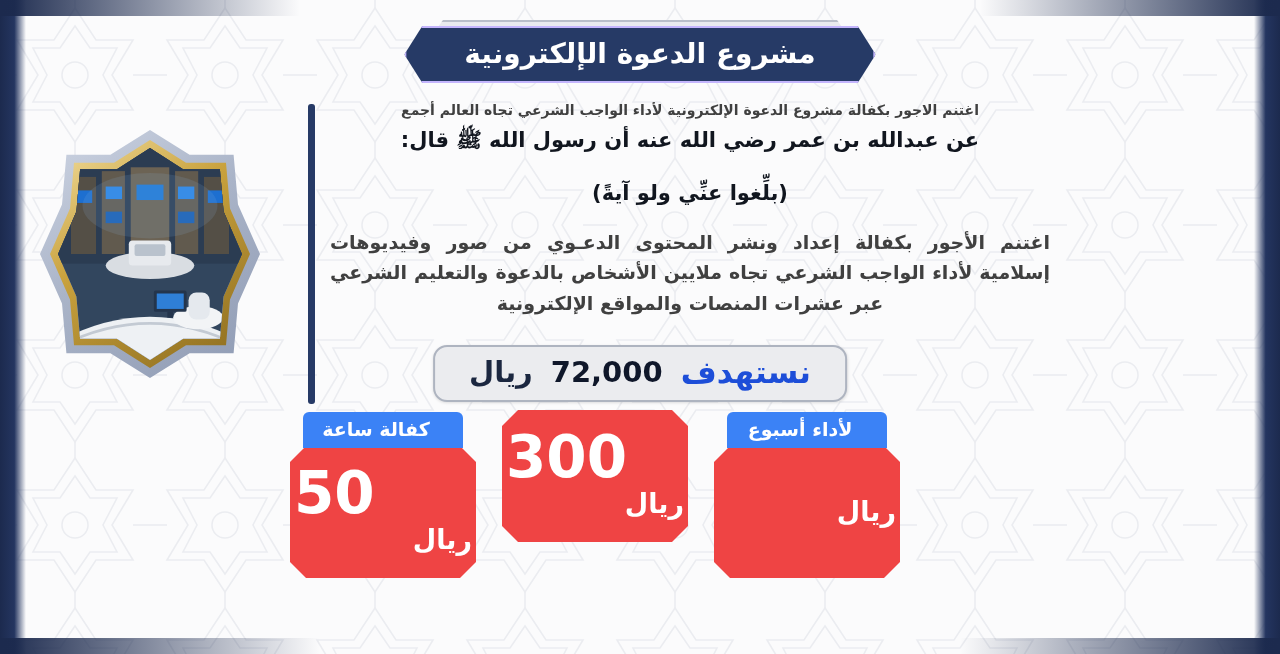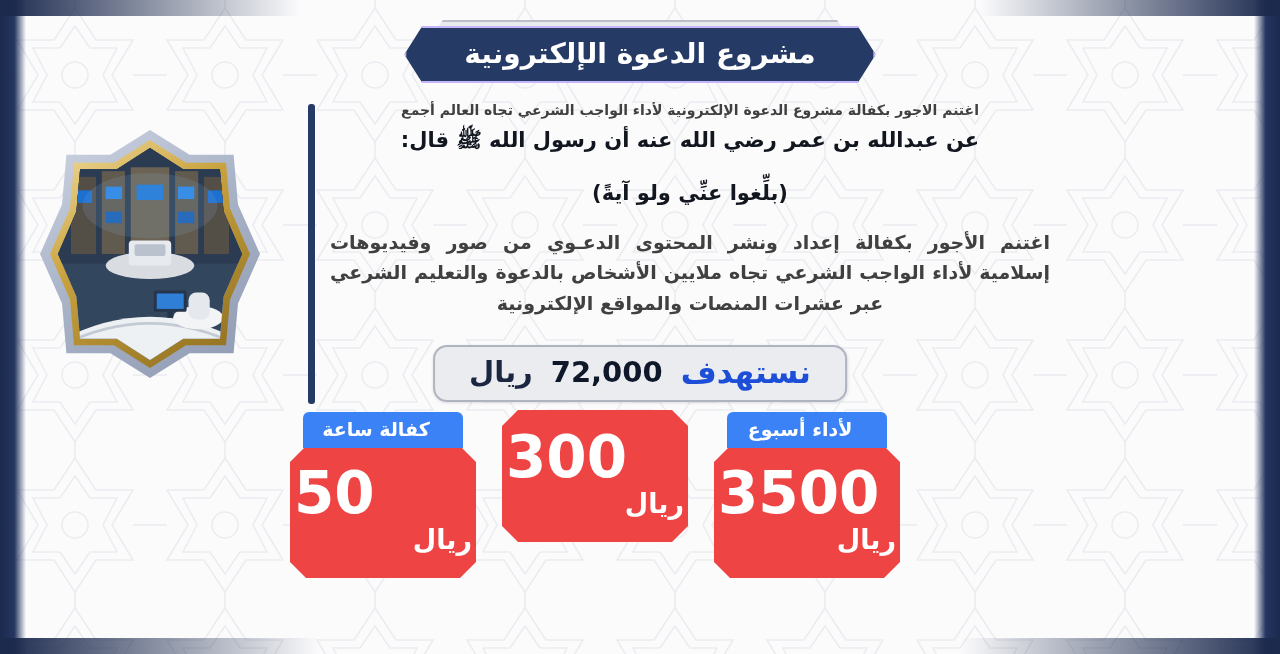--- a/index.html
+++ b/index.html
@@ -348,21 +348,20 @@
     <span class="target-label">نستهدف</span>
     <span class="target-amount">72,000</span>
     <span class="target-currency">ريال</span>
   </div>
 
   <div class="cards">
 
     <div class="card">
       <div class="card-head">لأداء أسبوع</div>
       <div class="card-body">
-        <div class="card-amount">3500</div>
         <div class="card-currency">ريال</div>
       </div>
     </div>
 
     <div class="card">
       <div class="card-body">
         <div class="card-amount">300</div>
         <div class="card-currency">ريال</div>
       </div>
     </div>

